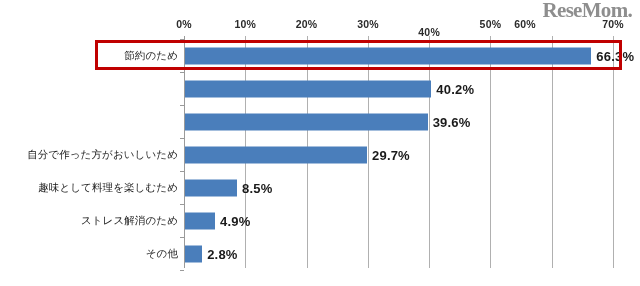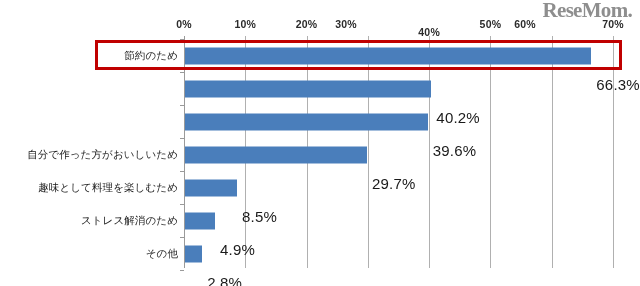--- a/index.html
+++ b/index.html
@@ -85,26 +85,25 @@
     left: 185px;
     top: 50%;
     transform: translateY(-50%);
     height: 17px;
     background: #4a7ebb;
   }
   .val-label {
     position: absolute;
     top: 50%;
     transform: translateY(-50%);
-    font-size: 15px;
-    font-weight: normal;
+    font-size: 13px;
+    font-weight: bold;
     color: #1a1a1a;
     white-space: nowrap;
     letter-spacing: 0.2px;
-    margin-top: 28px;
   }
 
   
   .highlight-box {
     position: absolute;
     left: 95px;
     top: 40px;
     width: 527px;
     height: 30px;
     border: 3px solid #c00000;
@@ -142,21 +141,21 @@
 
   <div class="watermark">
     <span>ReseMom.</span>
     <span class="ruby">リセマム</span>
   </div>
 
   <div id="xlabels">
       <div class="xlabel" style="left: 184px;">0%</div>
       <div class="xlabel" style="left: 245.286px;">10%</div>
       <div class="xlabel" style="left: 306.571px;">20%</div>
-      <div class="xlabel" style="left: 346px;">30%</div>
+      <div class="xlabel" style="left: 368px;">30%</div>
       <div class="xlabel" style="left: 429.143px; margin-top: 8px;">40%</div>
       <div class="xlabel" style="left: 490.429px;">50%</div>
       <div class="xlabel" style="left: 525px;">60%</div>
       <div class="xlabel" style="left: 613px;">70%</div>
     </div>
 
   <div class="plot">
     <div id="gridlines">
         <div class="gridline axis0" style="left: 0px;"></div>
         <div class="gridline" style="left: 61.2857px;"></div>

